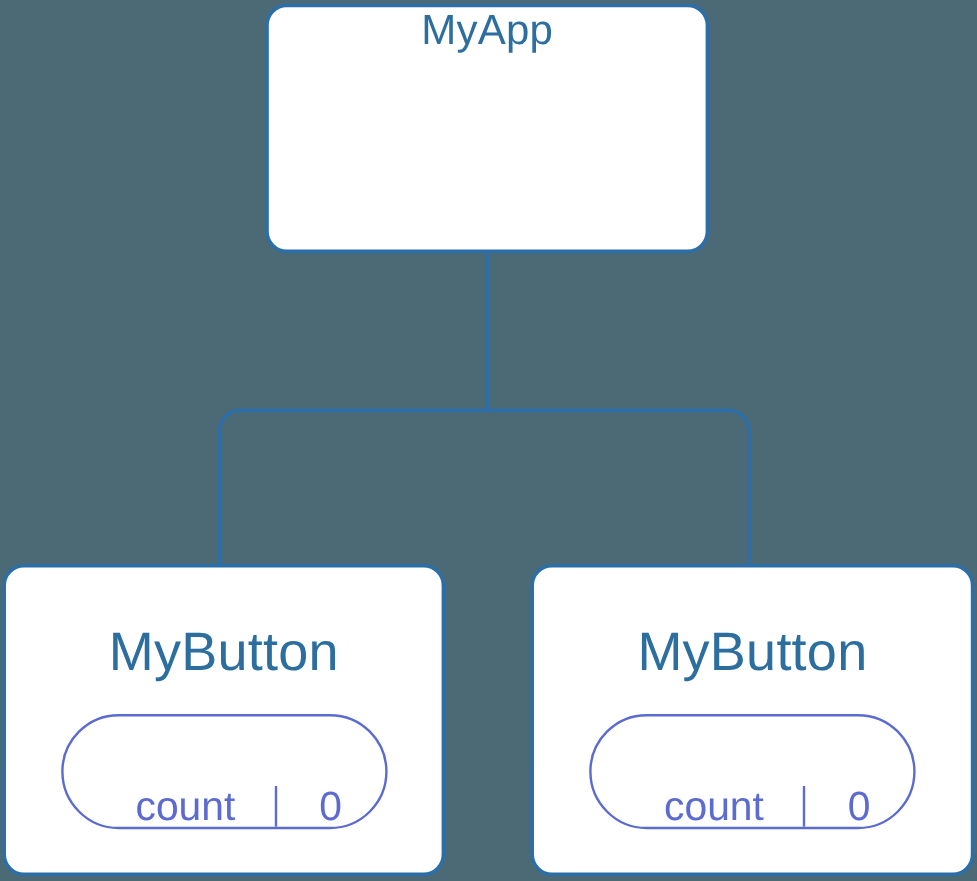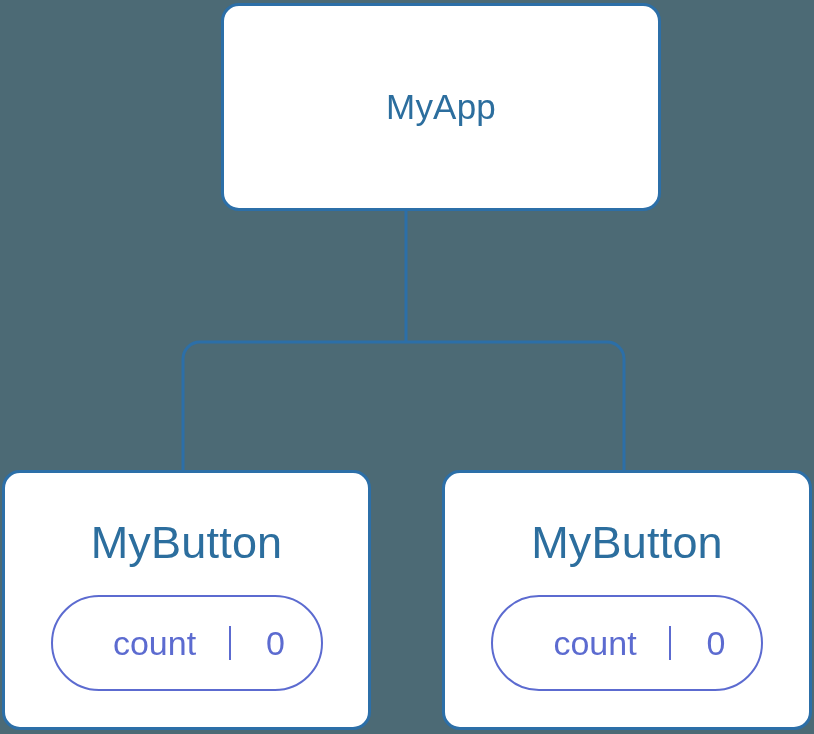--- a/index.html
+++ b/index.html
@@ -33,23 +33,22 @@
     background: #ffffff;
     border: 3px solid #2c6fa8;
     border-radius: 18px;
     display: flex;
     flex-direction: column;
     align-items: center;
   }
   .node-root {
     left: 221px;
     top: 3px;
-    width: 440px;
+    width: 370px;
     height: 208px;
-    justify-content: center;
   }
   .node-child-left {
     left: 2px;
     top: 470px;
     width: 369px;
     height: 260px;
   }
   .node-child-right {
     left: 442px;
     top: 470px;
@@ -71,21 +70,21 @@
   .node-child-right .node-title {
     margin-top: 50px;
   }
 
   .state-pill {
     margin-top: 32px;
     height: 96px;
     border: 2px solid #5c6bd0;
     border-radius: 48px;
     display: flex;
-    align-items: center;
+    align-items: flex-end;
     background: #ffffff;
     box-sizing: border-box;
     overflow: hidden;
   }
   .state-key,
   .state-value {
     display: flex;
     align-items: center;
     justify-content: center;
     color: #5c6bd0;

